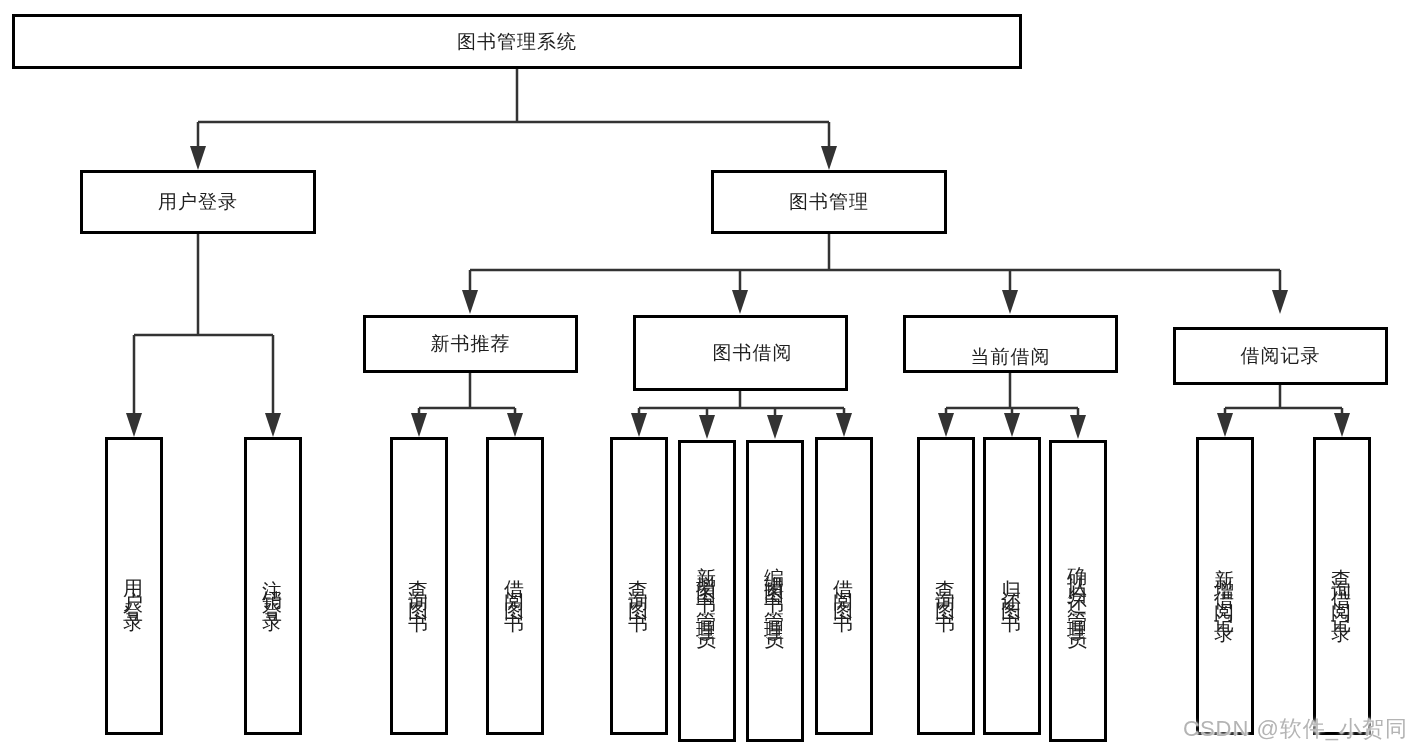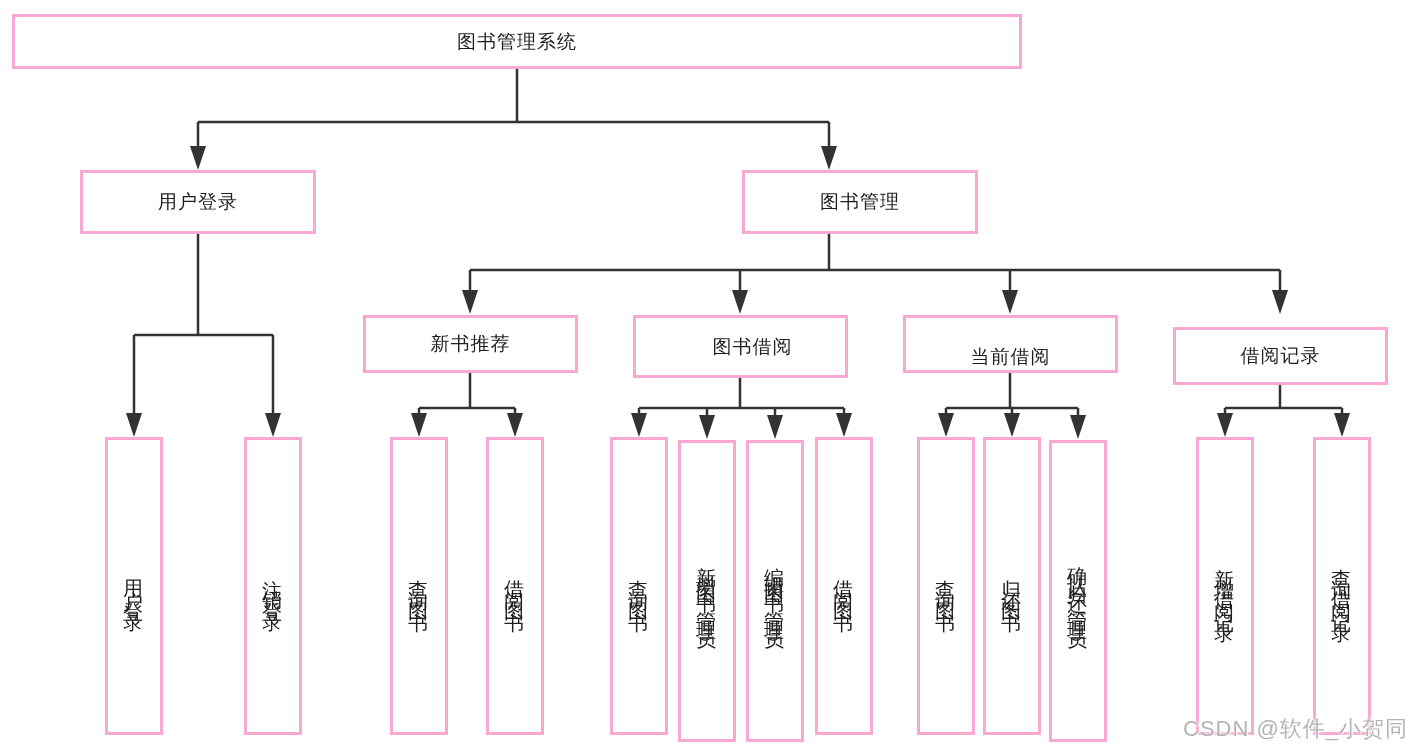--- a/index.html
+++ b/index.html
@@ -7,21 +7,21 @@
     position:relative;
     width:1405px;height:747px;
     background:#ffffff;
     font-family:"Liberation Sans","DejaVu Sans",sans-serif;
     overflow:hidden;
   }
   #wires{position:absolute;left:0;top:0;width:1405px;height:747px;}
   .node{
     position:absolute;
     box-sizing:border-box;
-    border:3px solid #f9a8d4;
+    border:3px solid #000000;
     background:#ffffff;
     display:flex;
     align-items:center;
     justify-content:center;
     color:#1f1f1f;
     z-index:2;
   }
   .hnode{font-size:19px;letter-spacing:1px;}
   .leaf{width:58px;height:298px;top:437px;}
   .leaf.tall{top:440px;height:302px;}
@@ -90,28 +90,28 @@
     </g>
   </svg>
 
   <div class="node hnode" style="left:12px;top:14px;width:1010px;height:55px;">
     <span>图书管理系统</span>
   </div>
 
   <div class="node hnode" style="left:80px;top:170px;width:236px;height:64px;">
     <span>用户登录</span>
   </div>
-  <div class="node hnode" style="left:711px;top:170px;width:236px;height:64px;margin-left:31px;">
+  <div class="node hnode" style="left:711px;top:170px;width:236px;height:64px;">
     <span>图书管理</span>
   </div>
 
   <div class="node hnode" style="left:363px;top:315px;width:215px;height:58px;">
     <span>新书推荐</span>
   </div>
-  <div class="node hnode" style="left:633px;top:315px;width:215px;height:63px;padding-left:24px;">
+  <div class="node hnode" style="left:633px;top:315px;width:215px;height:76px;padding-left:24px;">
     <span>图书借阅</span>
   </div>
   <div class="node hnode" style="left:903px;top:315px;width:215px;height:58px;align-items:flex-end;">
     <span>当前借阅</span>
   </div>
   <div class="node hnode" style="left:1173px;top:315px;width:215px;height:58px;margin-top:12px;">
     <span>借阅记录</span>
   </div>
 
   <div class="node leaf" style="left:105px;">

